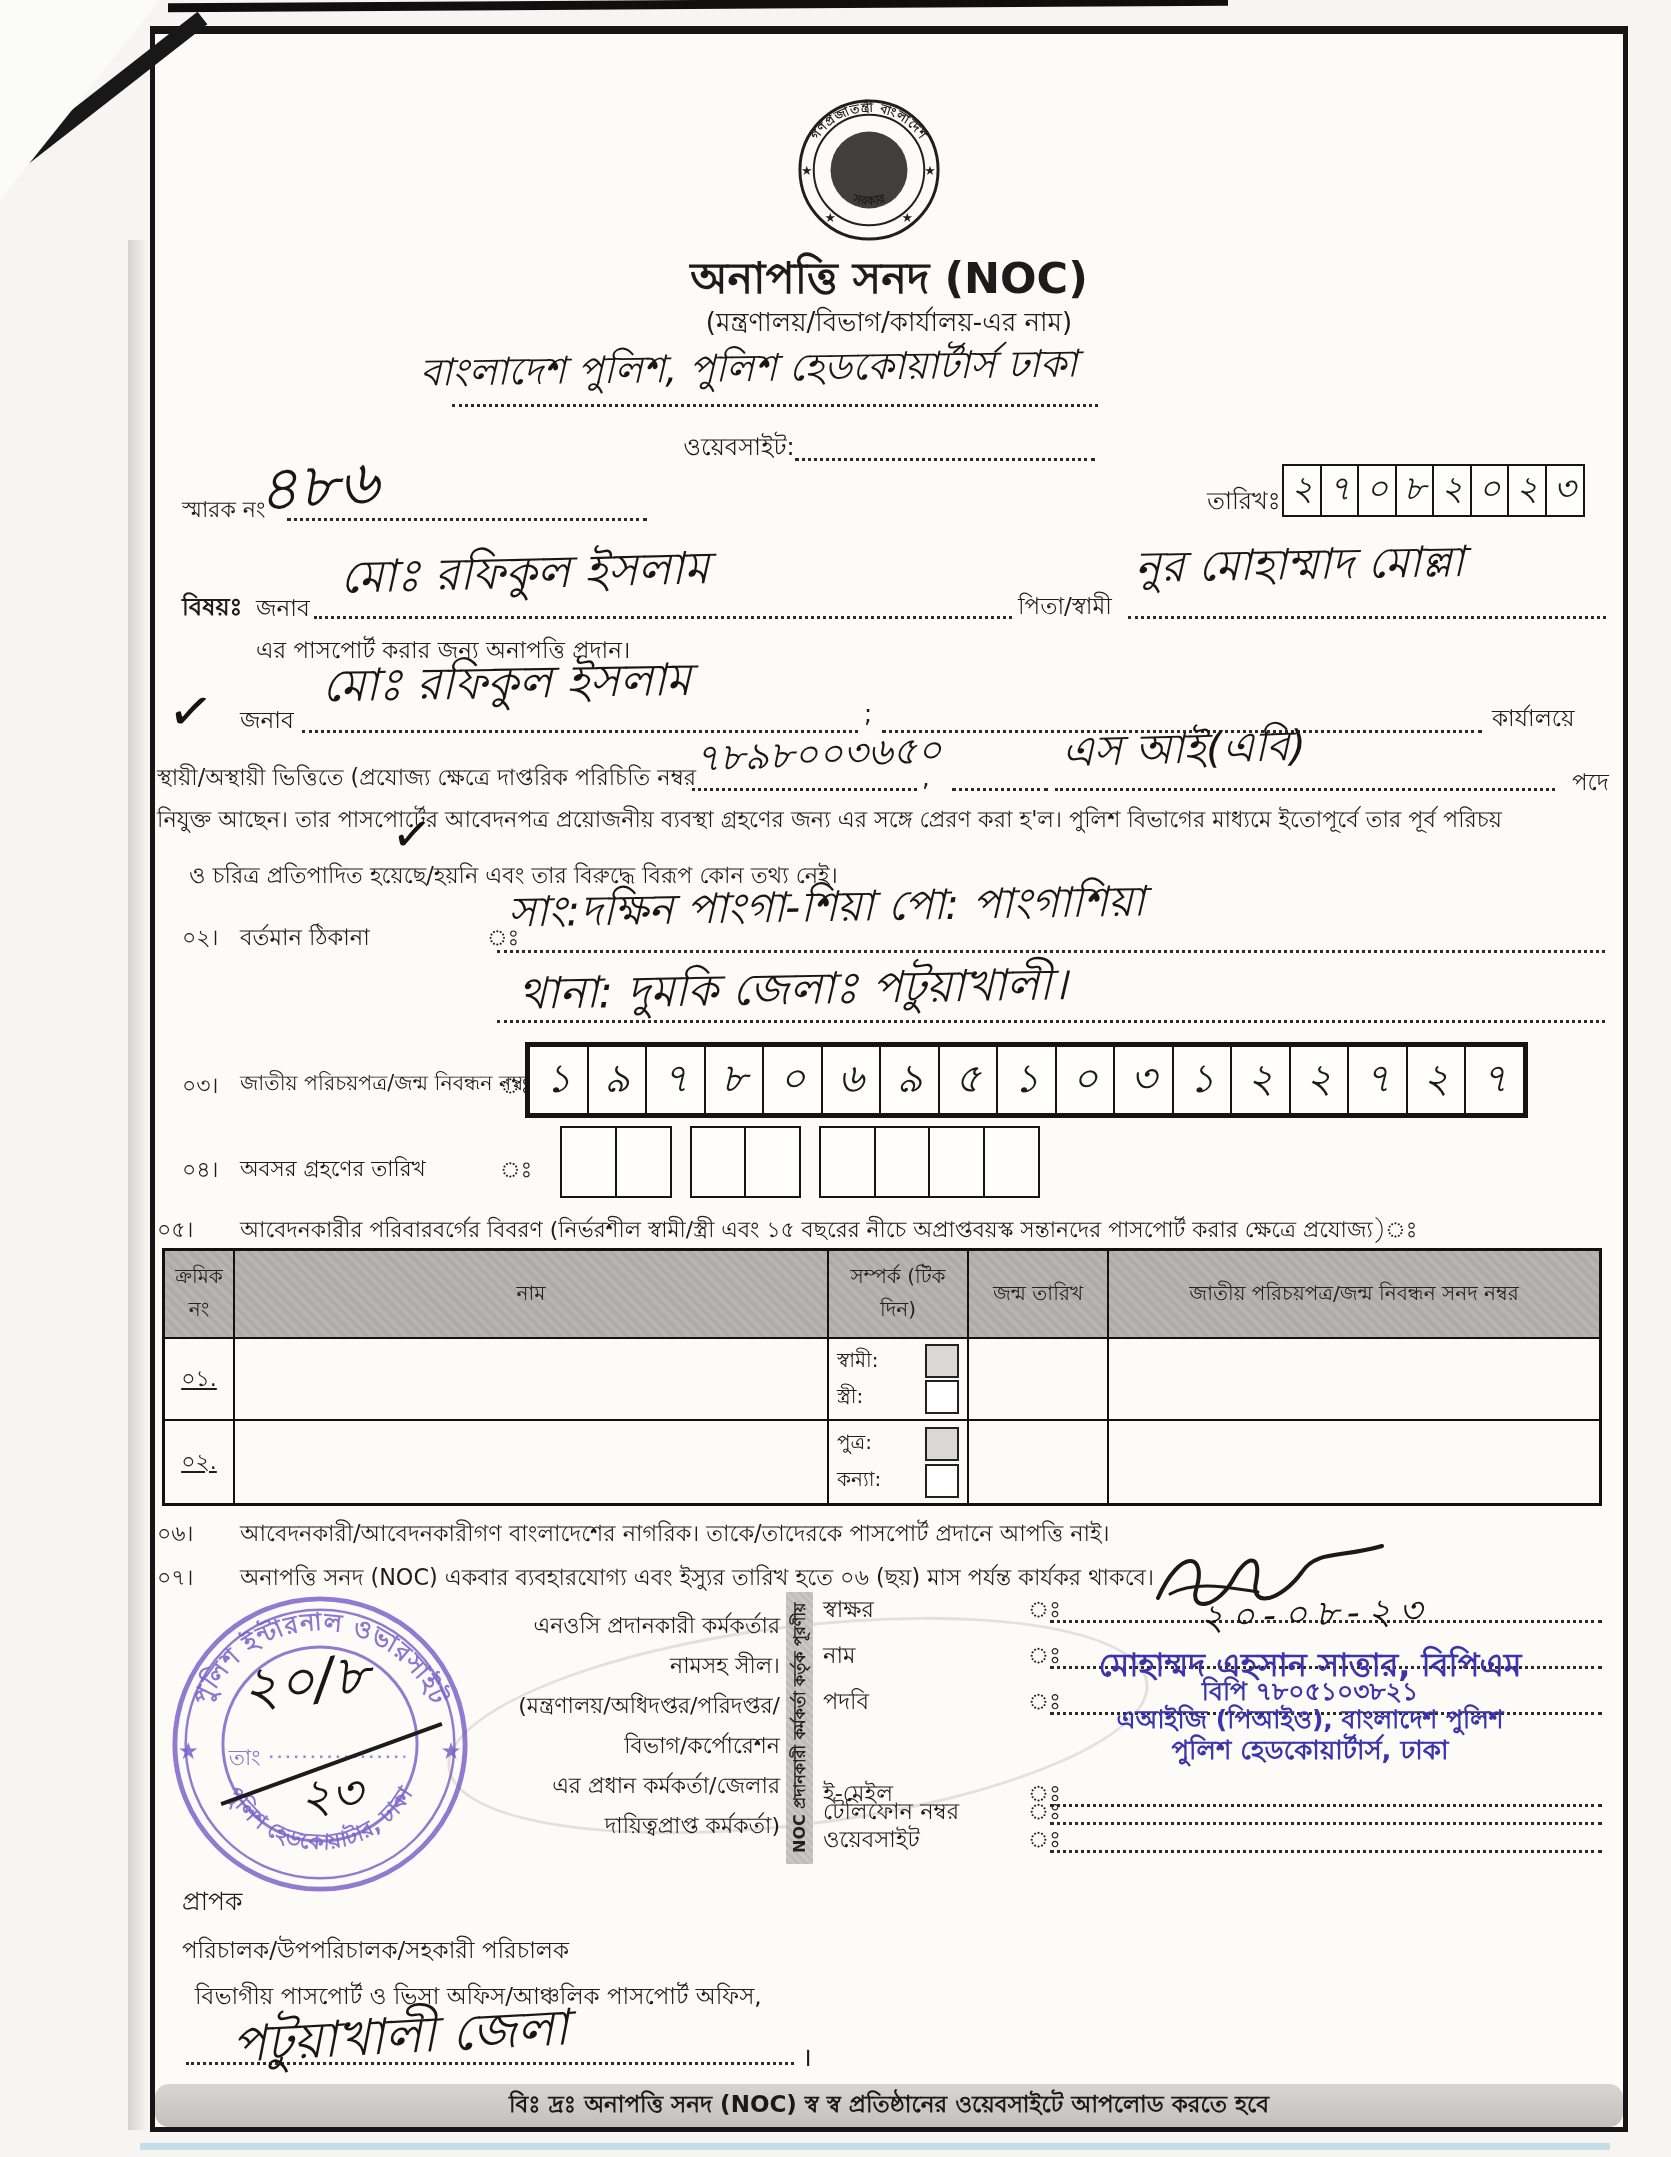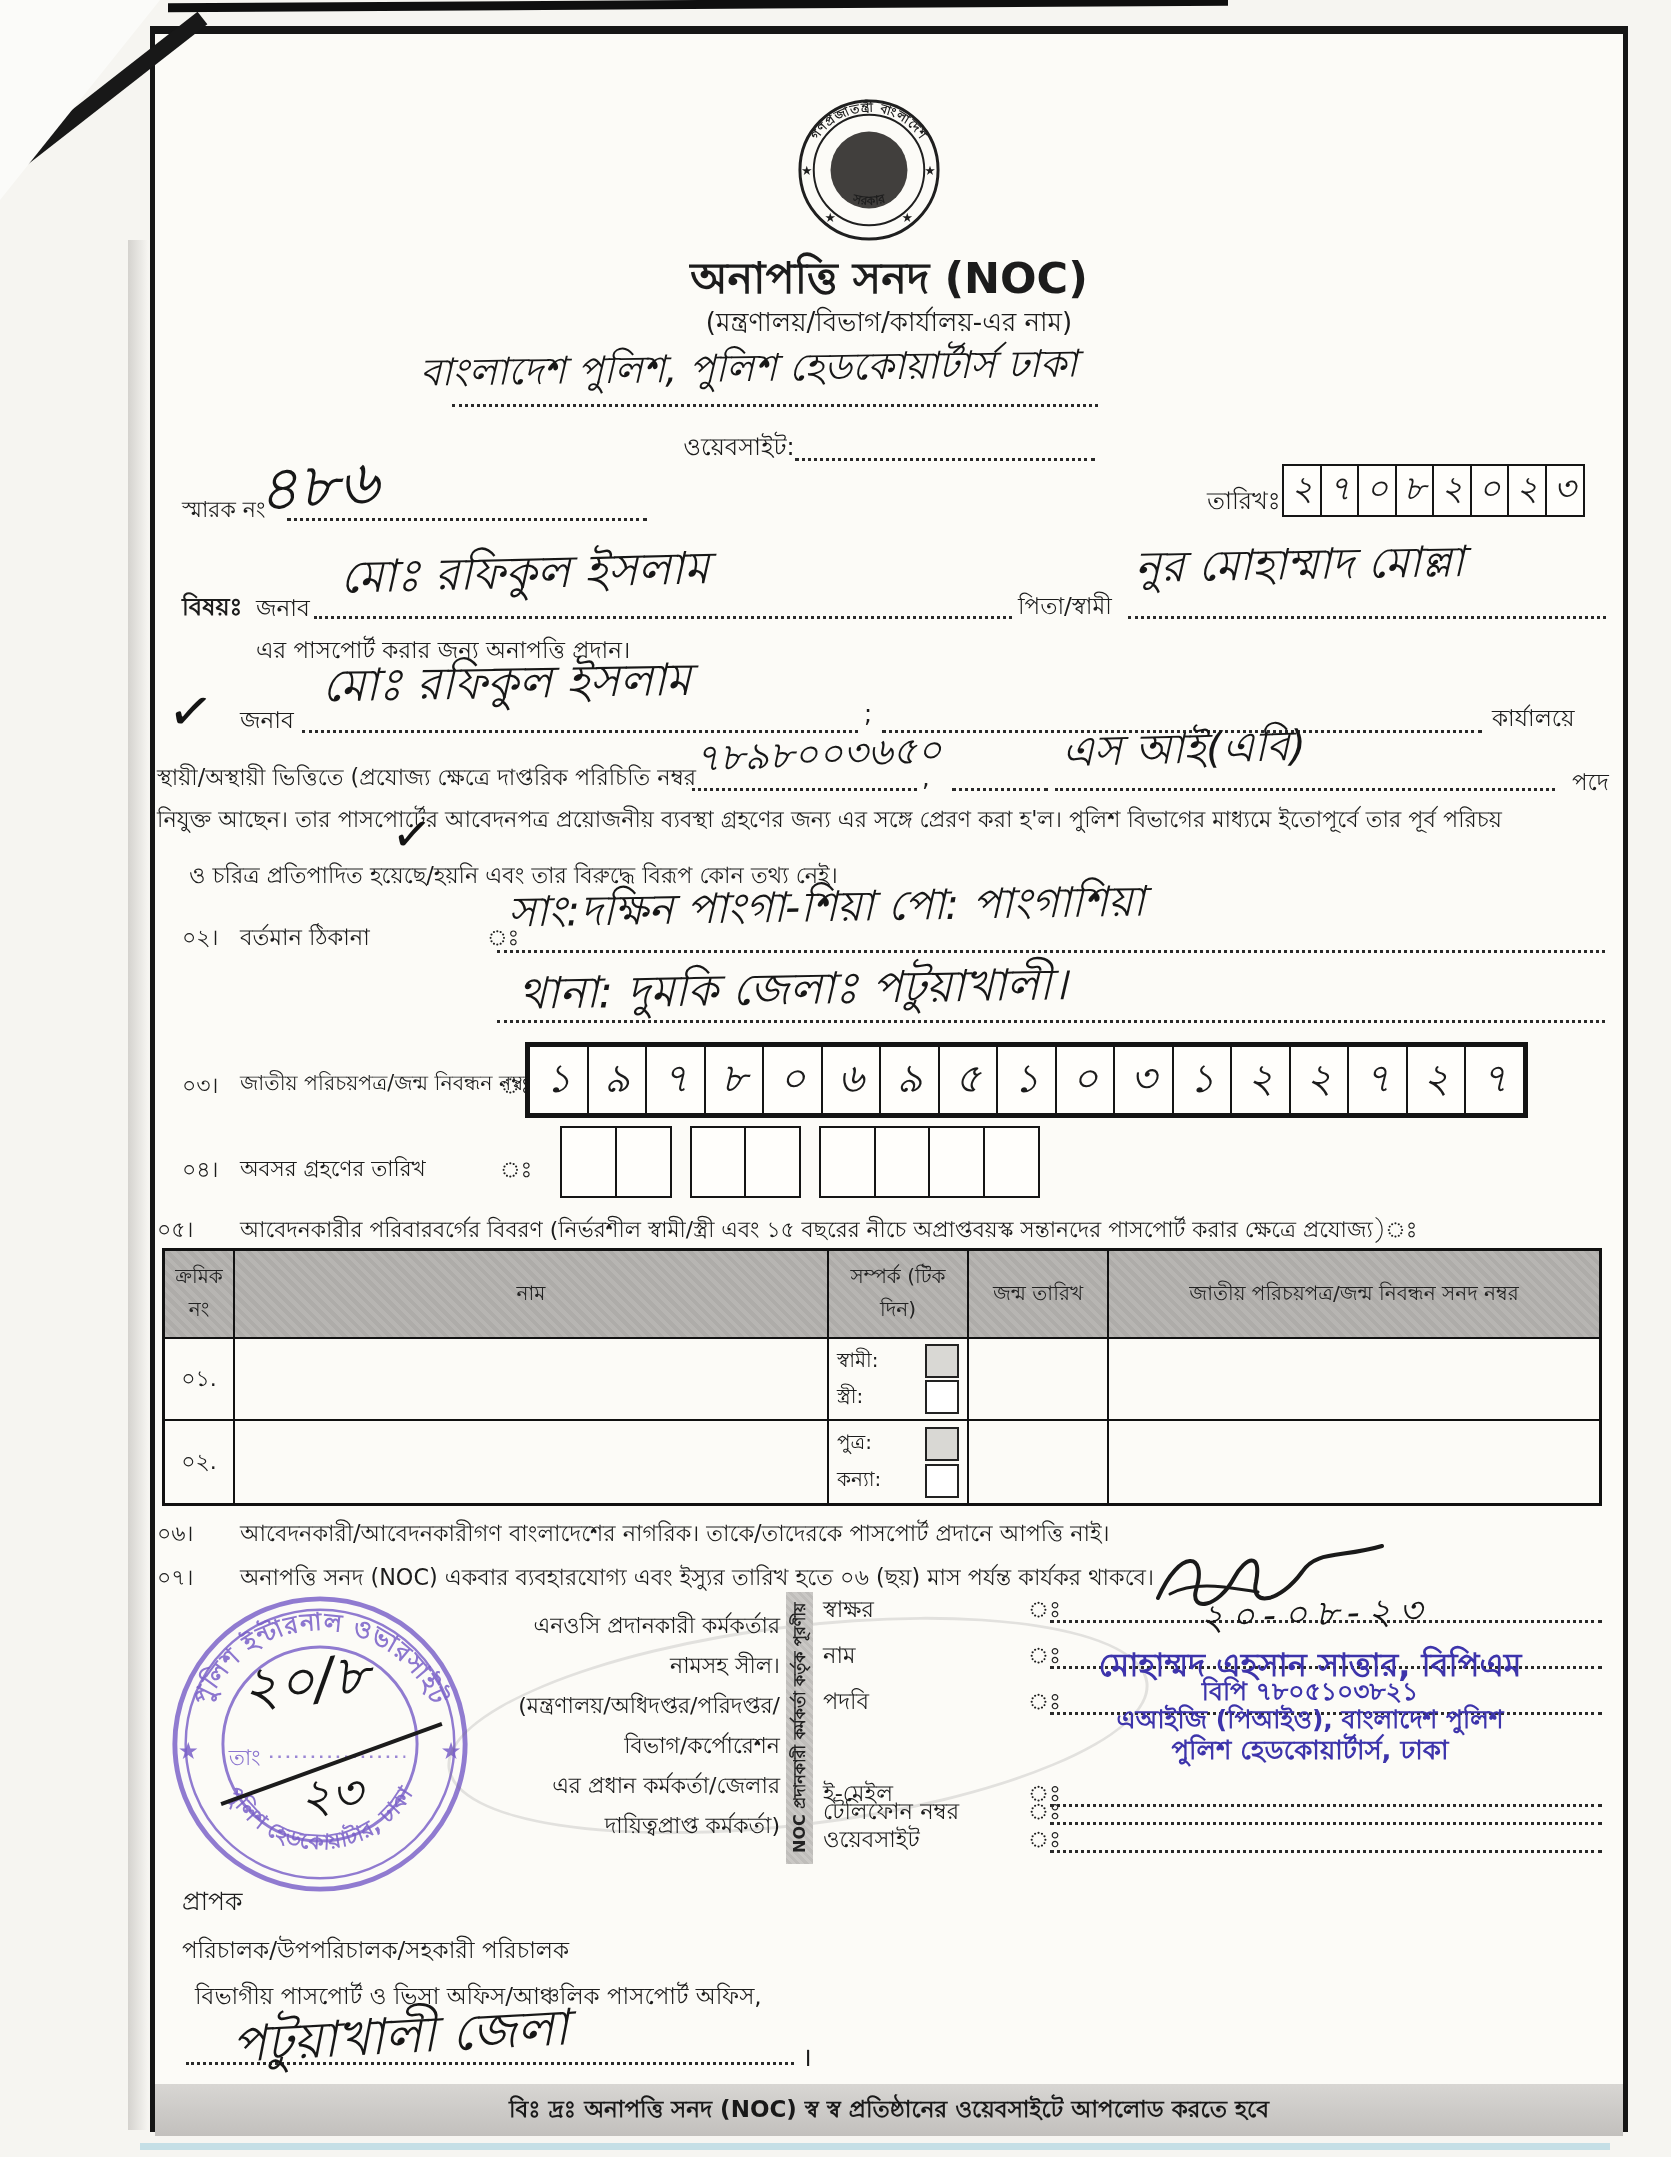--- a/index.html
+++ b/index.html
@@ -33,40 +33,40 @@
   
   .ftable{position:absolute;left:162px;top:1248px;width:1440px;box-sizing:border-box;border:3px solid #111;}
   .trow{display:grid;grid-template-columns:70px 594px 140px 140px 1fr;}
   .tcell{box-sizing:border-box;border-right:2px solid #111;padding:4px 6px;}
   .tcell:last-child{border-right:none;}
   .thead .tcell{background:repeating-linear-gradient(45deg,#b7b5b2 0 4px,#aeaca9 4px 8px);
                 color:#222;font-size:20px;display:flex;align-items:center;justify-content:center;
                 text-align:center;height:88px;border-bottom:2px solid #111;}
   .tbody .tcell{height:82px;border-bottom:2px solid #111;font-size:22px;}
   .tbody:last-child .tcell{border-bottom:none;}
-  .serial{display:flex;align-items:center;justify-content:center;}
+  .serial{display:flex;align-items:center;justify-content:center;text-decoration:underline;}
   .relcol{display:flex;flex-direction:column;justify-content:space-around;padding:4px 8px;}
   .relrow{display:flex;align-items:center;justify-content:space-between;font-size:20px;}
   .cb{width:30px;height:30px;border:2px solid #222;background:#fff;display:inline-block;}
   .cb.shaded{background:#d9d8d4;}
   
   .leftblock{position:absolute;left:455px;top:1606px;width:325px;text-align:right;font-size:22px;line-height:40px;}
   .vstrip{position:absolute;left:786px;top:1592px;width:27px;height:272px;
           background:repeating-linear-gradient(45deg,#cac8c5 0 3px,#bfbdba 3px 6px);
           writing-mode:vertical-rl;transform:rotate(180deg);font-size:16px;font-weight:bold;
           display:flex;align-items:center;justify-content:center;color:#222;}
   .sigrow{position:absolute;left:823px;width:779px;display:flex;align-items:flex-end;font-size:22.5px;height:32px;}
   .sigrow .lbl{width:205px;}
   .sigrow .cl{width:22px;}
   .bluestamp{position:absolute;left:1040px;width:540px;text-align:center;color:#3d34ab;font-weight:bold;white-space:nowrap;}
   .faint-ellipse{position:absolute;left:445px;top:1625px;width:700px;height:195px;border:3px solid rgba(110,110,110,.18);
                  border-radius:50%;transform:rotate(-7deg);}
-  .footer-band{position:absolute;left:155px;top:2084px;width:1468px;height:52px;
+  .footer-band{position:absolute;left:155px;top:2084px;width:1468px;height:43px;
                background:linear-gradient(#d8d6d3,#c2c0bd);display:flex;align-items:center;justify-content:center;
-               font-size:23px;font-weight:600;color:#191919;}
+               font-size:23px;font-weight:600;color:#191919;border-radius:14px;}
   .check{color:#141414;font-weight:bold;}
 </style>
 </head>
 <body>
 
 <div class="page">
 
   <div class="frame"></div>
   <div class="top-strip"></div>
   <div class="corner-band"></div>

